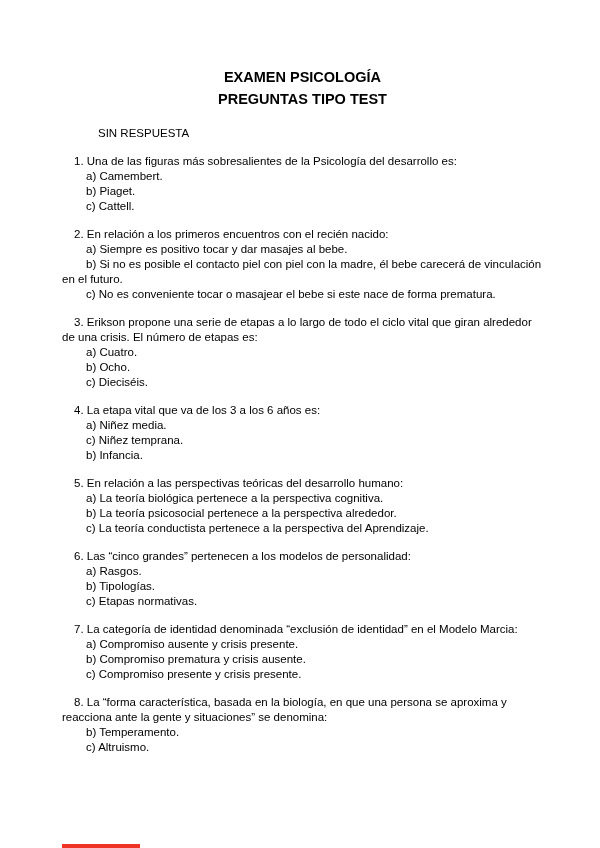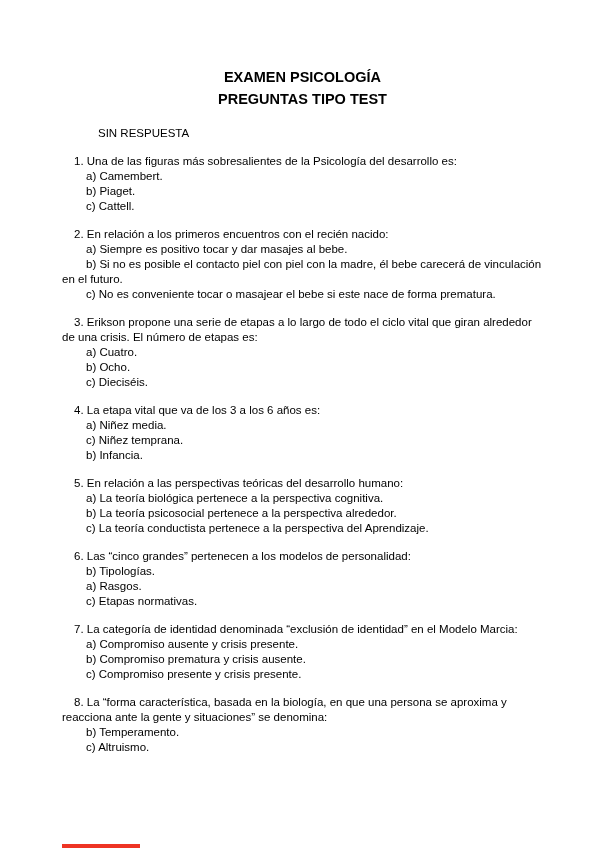--- a/index.html
+++ b/index.html
@@ -93,22 +93,22 @@
 
   <section class="q">
     <p class="prompt">5. En relación a las perspectivas teóricas del desarrollo humano:</p>
     <p class="opt">a) La teoría biológica pertenece a la perspectiva cognitiva.</p>
     <p class="opt">b) La teoría psicosocial pertenece a la perspectiva alrededor.</p>
     <p class="opt">c) La teoría conductista pertenece a la perspectiva del Aprendizaje.</p>
   </section>
 
   <section class="q">
     <p class="prompt">6. Las “cinco grandes” pertenecen a los modelos de personalidad:</p>
+    <p class="opt">a) Rasgos.</p>
     <p class="opt">b) Tipologías.</p>
-    <p class="opt">a) Rasgos.</p>
     <p class="opt">c) Etapas normativas.</p>
   </section>
 
   <section class="q">
     <p class="prompt">7. La categoría de identidad denominada “exclusión de identidad” en el Modelo Marcia:</p>
     <p class="opt">a) Compromiso ausente y crisis presente.</p>
     <p class="opt">b) Compromiso prematura y crisis ausente.</p>
     <p class="opt">c) Compromiso presente y crisis presente.</p>
   </section>
 

